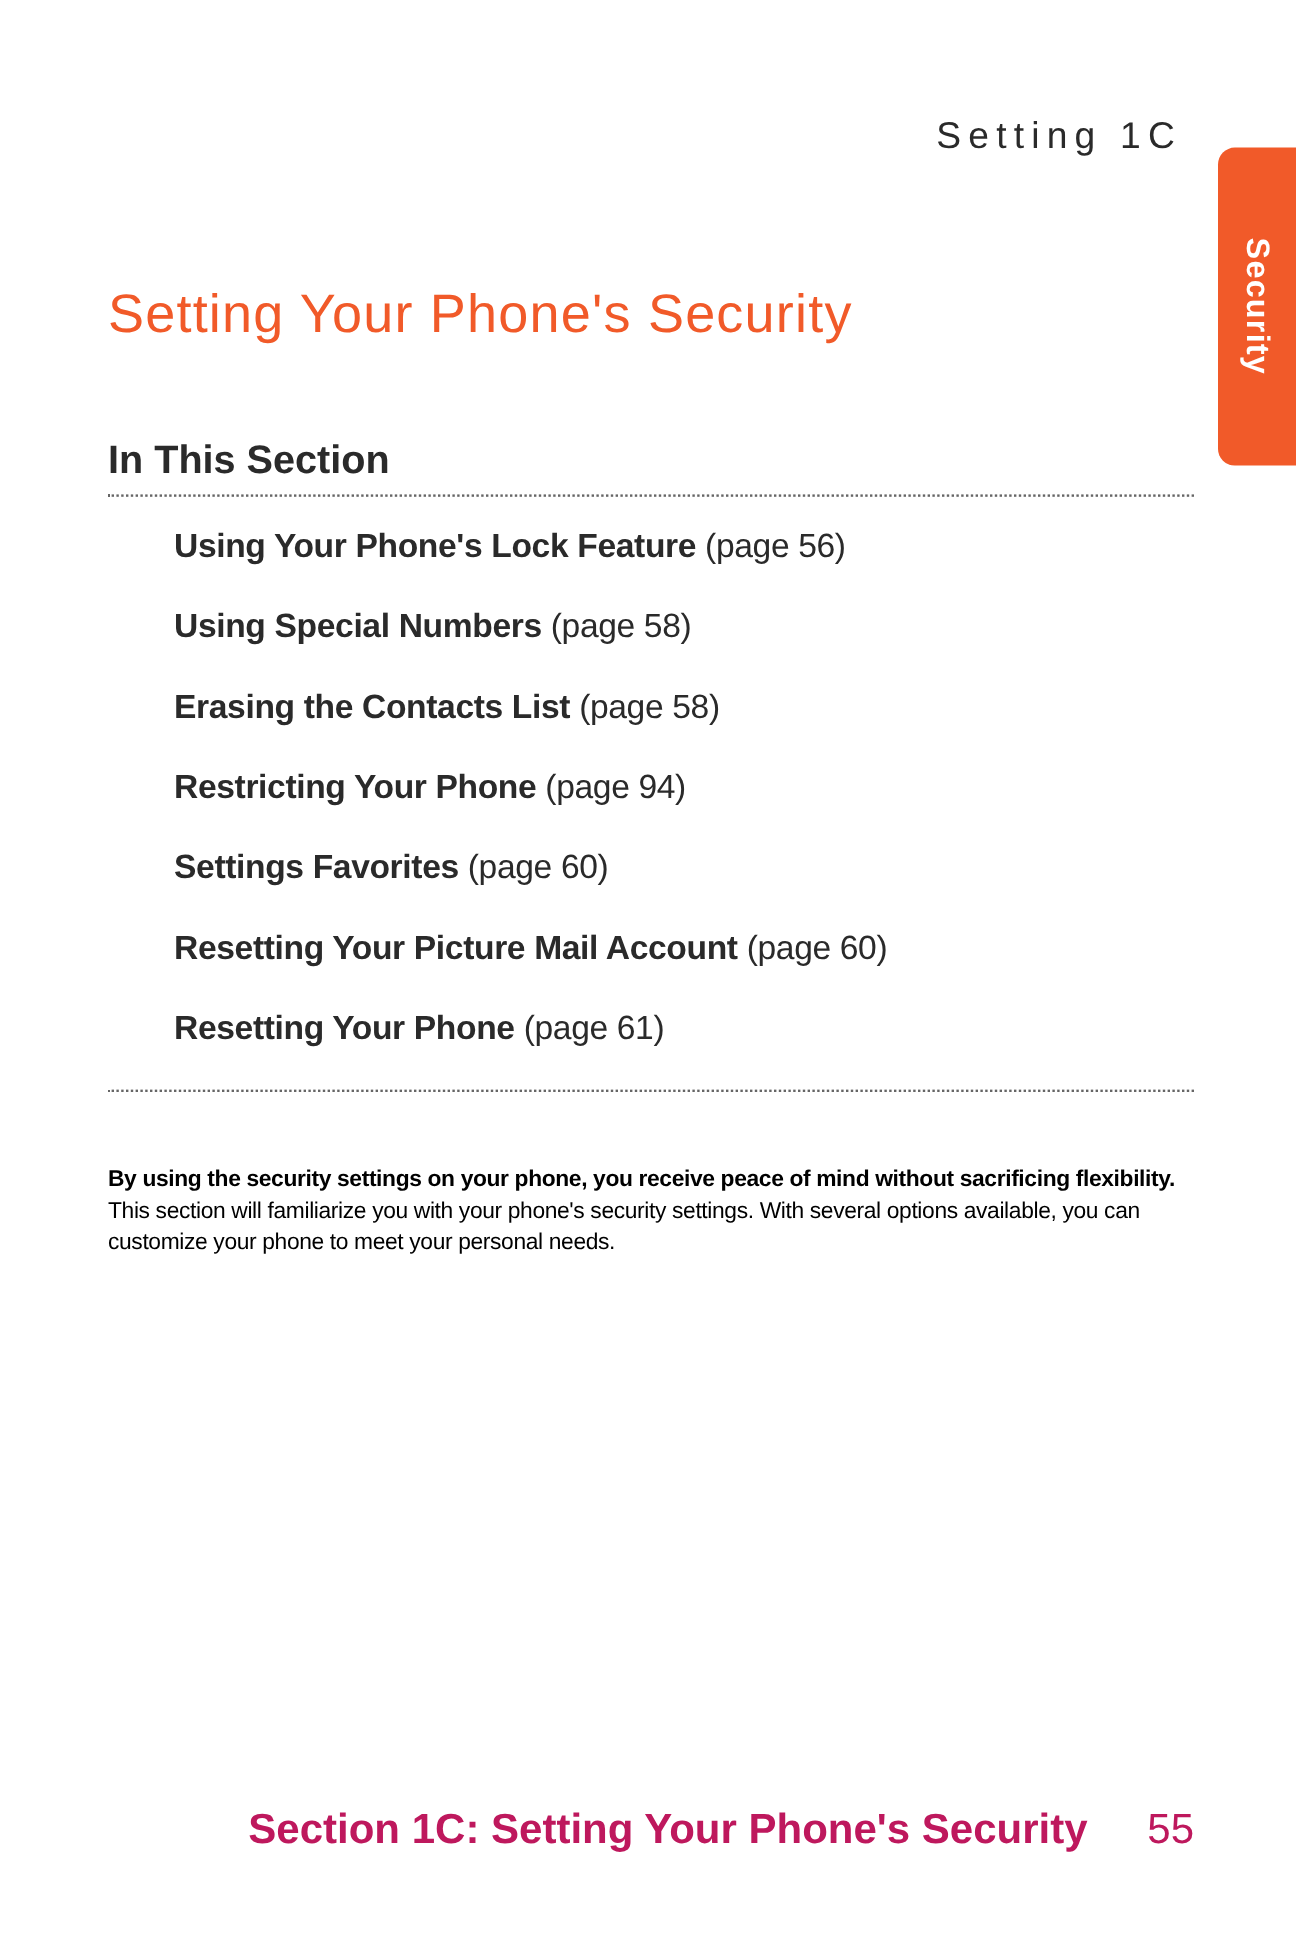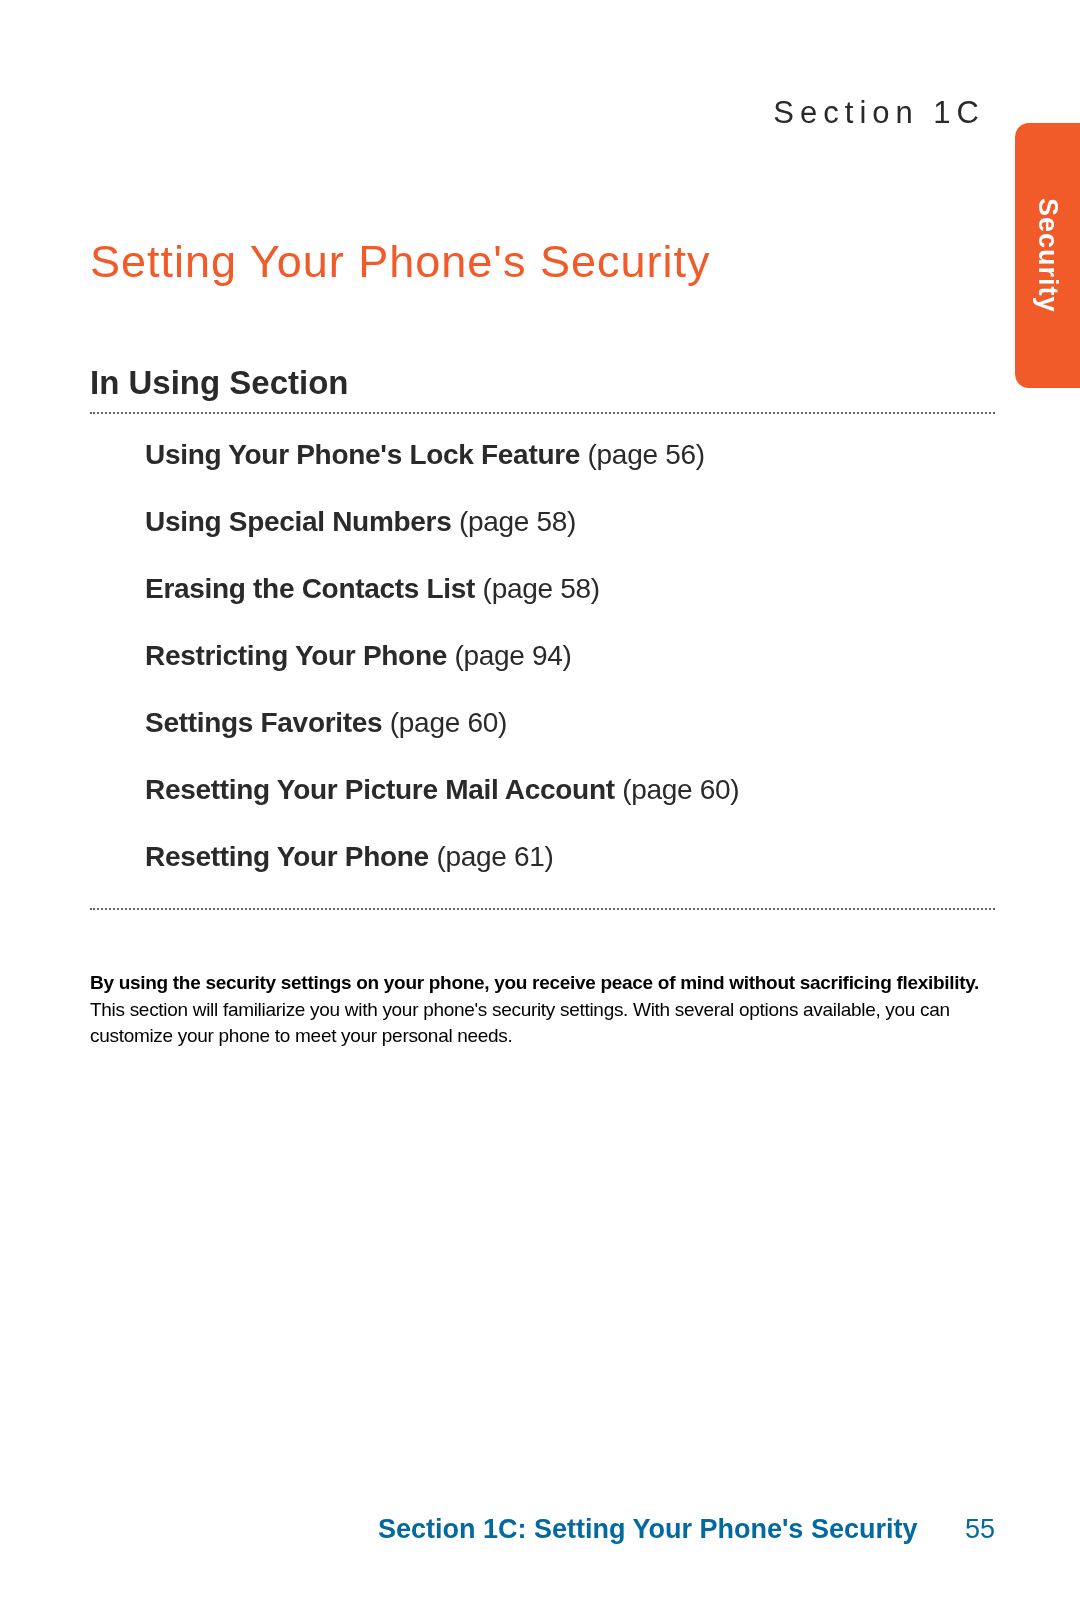--- a/index.html
+++ b/index.html
@@ -90,43 +90,43 @@
       color: #000000;
       letter-spacing: -0.3px;
     }
     .intro-para .bold {
       font-weight: bold;
     }
     .footer {
       position: absolute;
       bottom: 75px;
       right: 85px;
-      font-size: 27px;
+      font-size: 35px;
       font-weight: bold;
-      color: #0369a1;
+      color: #be185d;
     }
     .footer .page-num {
       margin-left: 40px;
       font-weight: normal;
     }
   </style>
 </head>
 <body>
 
 <div class="side-tab">
   <span class="side-tab-text">Security</span>
 </div>
 
 <div class="page">
 
-  <div class="section-label">Section 1C</div>
+  <div class="section-label">Setting 1C</div>
 
   <h1 class="page-title">Setting Your Phone's Security</h1>
 
-  <h2 class="in-this-section-header">In Using Section</h2>
+  <h2 class="in-this-section-header">In This Section</h2>
 
   <hr class="dotted-line">
 
   <ul class="toc-list">
     <li class="toc-item">
       <span class="bold">Using Your Phone's Lock Feature</span>
       <span>(page 56)</span>
     </li>
     <li class="toc-item">
       <span class="bold">Using Special Numbers</span>

